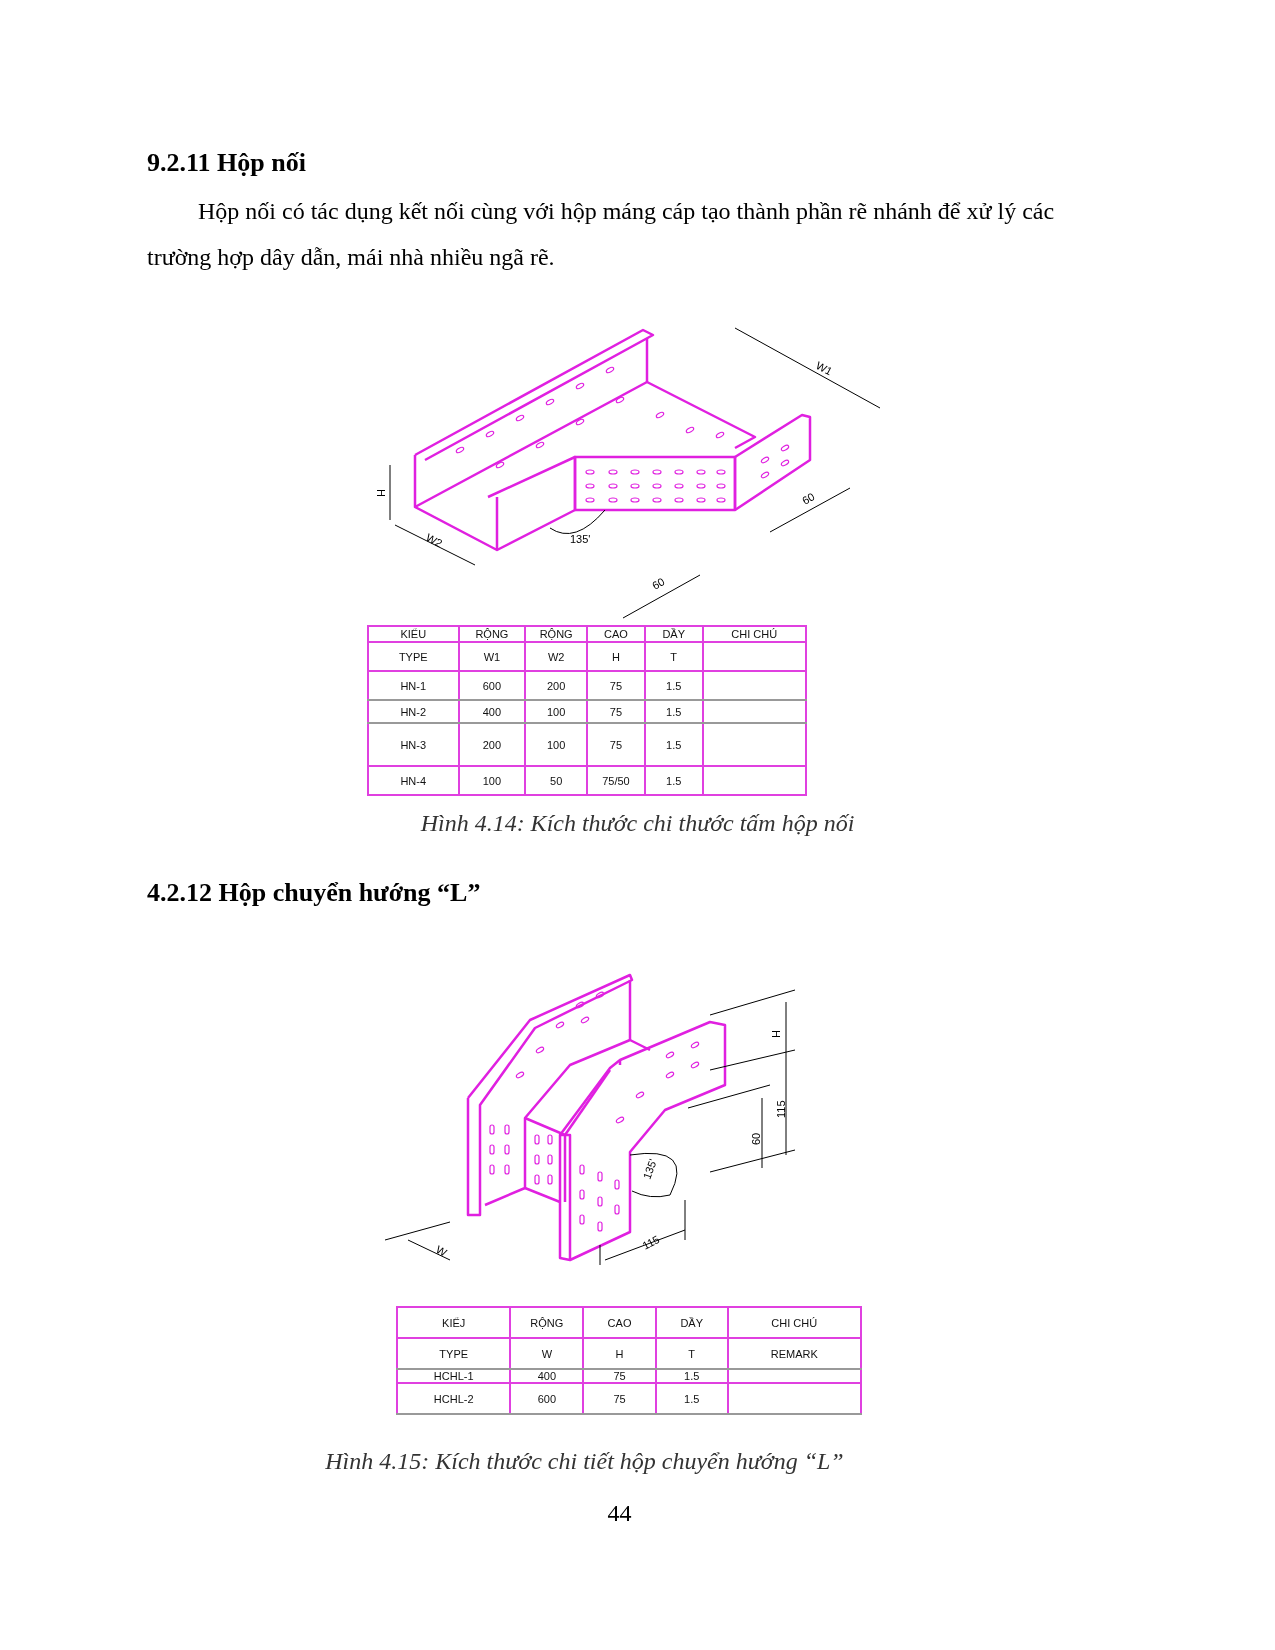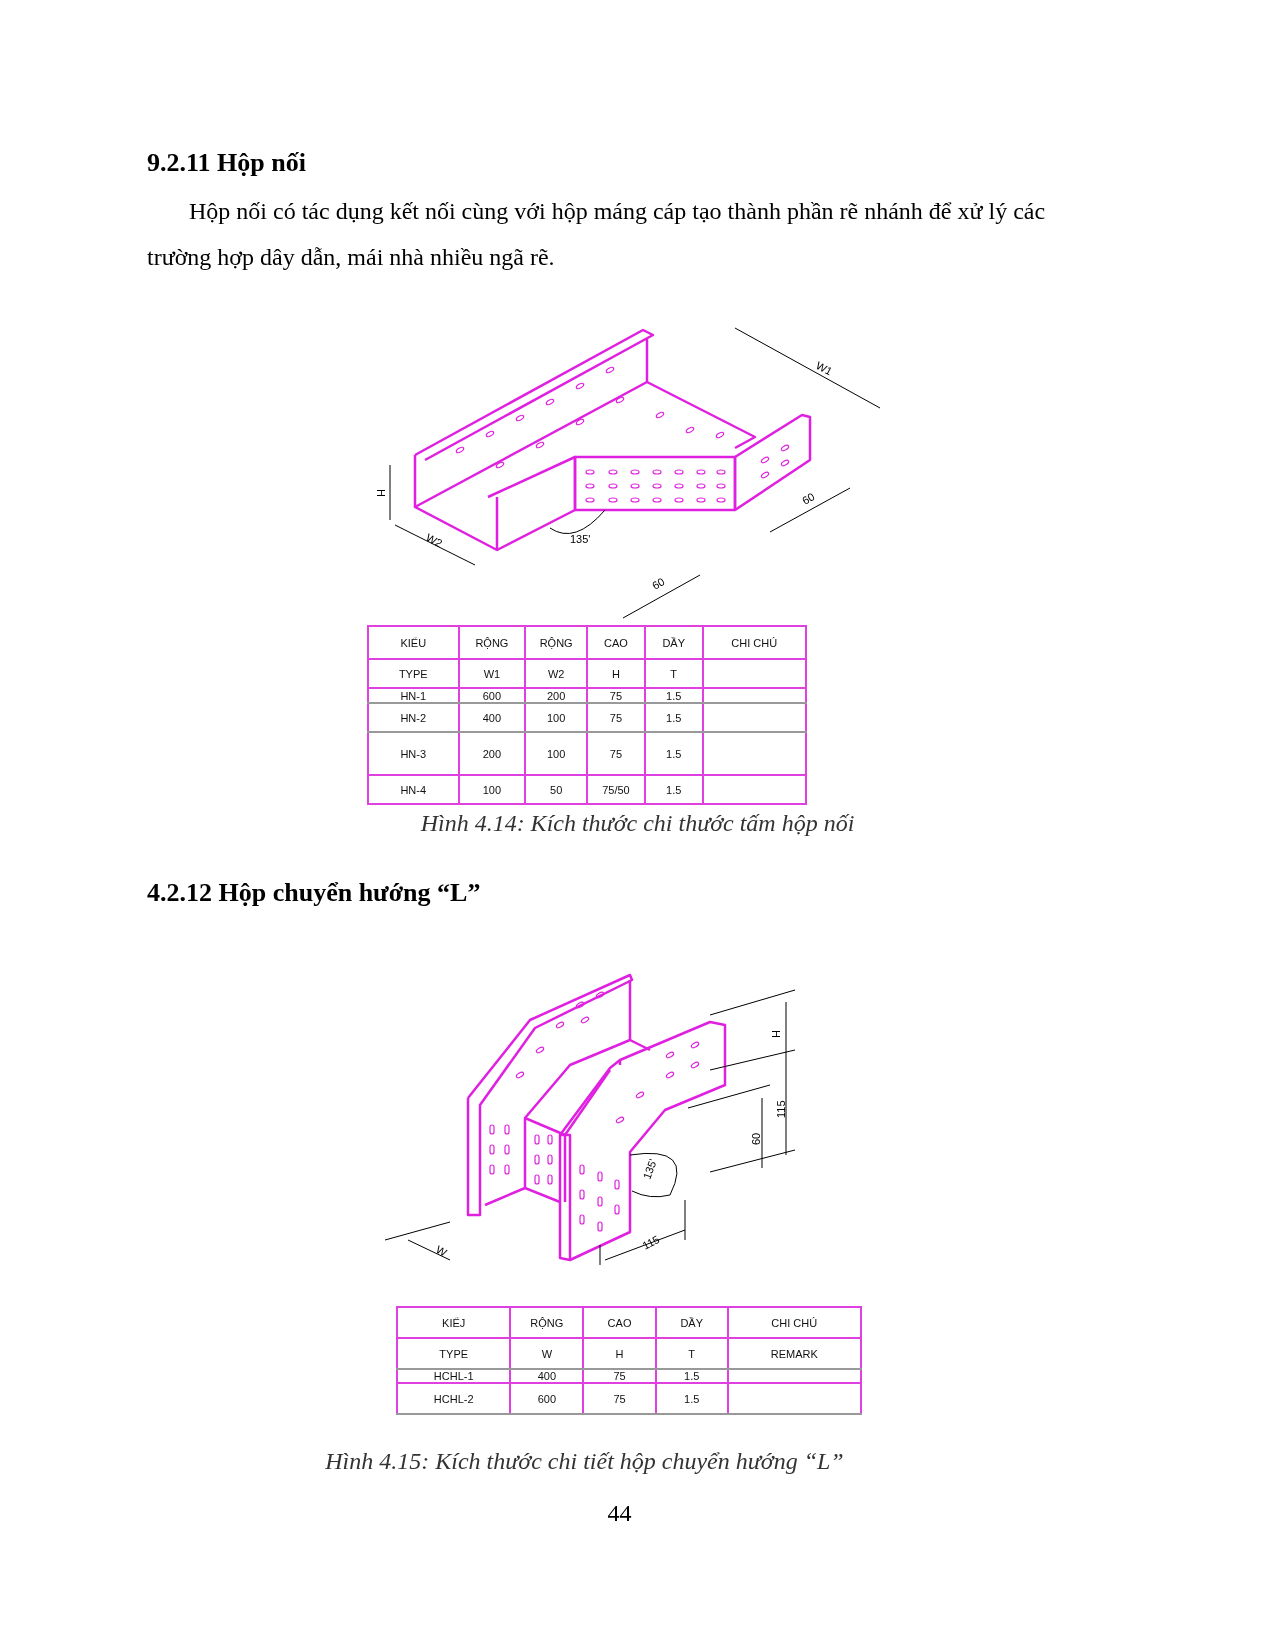--- a/index.html
+++ b/index.html
@@ -14,21 +14,21 @@
                font-family:"Liberation Sans Narrow","Liberation Sans","DejaVu Sans",sans-serif;
                font-size:11px; color:#111; }
   table.spec td { border:2px solid #e040e0; text-align:center; padding:0; }
   table.spec tr.grey td { border-bottom-color:#999; }
   svg { position:absolute; overflow:visible; }
 </style>
 </head>
 <body>
 
 <div class="abs h2" style="left:147px;top:148px;">9.2.11 Hộp nối</div>
-<div class="abs para" style="left:189px;top:188px;">Hộp nối có tác dụng kết nối cùng với hộp máng cáp tạo thành phần rẽ nhánh để xử lý các</div>
+<div class="abs para" style="left:198px;top:188px;">Hộp nối có tác dụng kết nối cùng với hộp máng cáp tạo thành phần rẽ nhánh để xử lý các</div>
 <div class="abs para" style="left:147px;top:234px;">trường hợp dây dẫn, mái nhà nhiều ngã rẽ.</div>
 
 <svg style="left:360px;top:300px;" width="520" height="320" viewBox="0 0 520 320">
   <g fill="none" stroke="#e020e0" stroke-width="2.5" stroke-linejoin="round">
 
     <polyline points="55,155 283,30 293,35 65,160"></polyline>
     <line x1="287" y1="38" x2="287" y2="82"></line>
 
     <polyline points="55,155 55,207 137,250 137,197"></polyline>
     <polyline points="55,207 287,82 395,137 375,148"></polyline>
@@ -103,45 +103,45 @@
 <table class="spec" style="left:367px;top:625px;width:440px;">
   <colgroup>
       <col style="width:91px">
       <col style="width:67px">
       <col style="width:62px">
       <col style="width:58px">
       <col style="width:58px">
       <col style="width:104px">
     </colgroup>
   <tbody>
-      <tr style="height:33px">
+      <tr style="height:16px">
     <td>KIỂU</td>
     <td>RỘNG</td>
     <td>RỘNG</td>
     <td>CAO</td>
     <td>DẦY</td>
     <td>CHI CHÚ</td>
   </tr>
   <tr style="height:29px">
     <td>TYPE</td>
     <td>W1</td>
     <td>W2</td>
     <td>H</td>
     <td>T</td>
     <td></td>
   </tr>
-  <tr class="grey" style="height:15px">
+  <tr class="grey" style="height:29px">
     <td>HN-1</td>
     <td>600</td>
     <td>200</td>
     <td>75</td>
     <td>1.5</td>
     <td></td>
   </tr>
-  <tr class="grey" style="height:29px">
+  <tr class="grey" style="height:23px">
     <td>HN-2</td>
     <td>400</td>
     <td>100</td>
     <td>75</td>
     <td>1.5</td>
     <td></td>
   </tr>
   <tr style="height:43px">
     <td>HN-3</td>
     <td>200</td>

